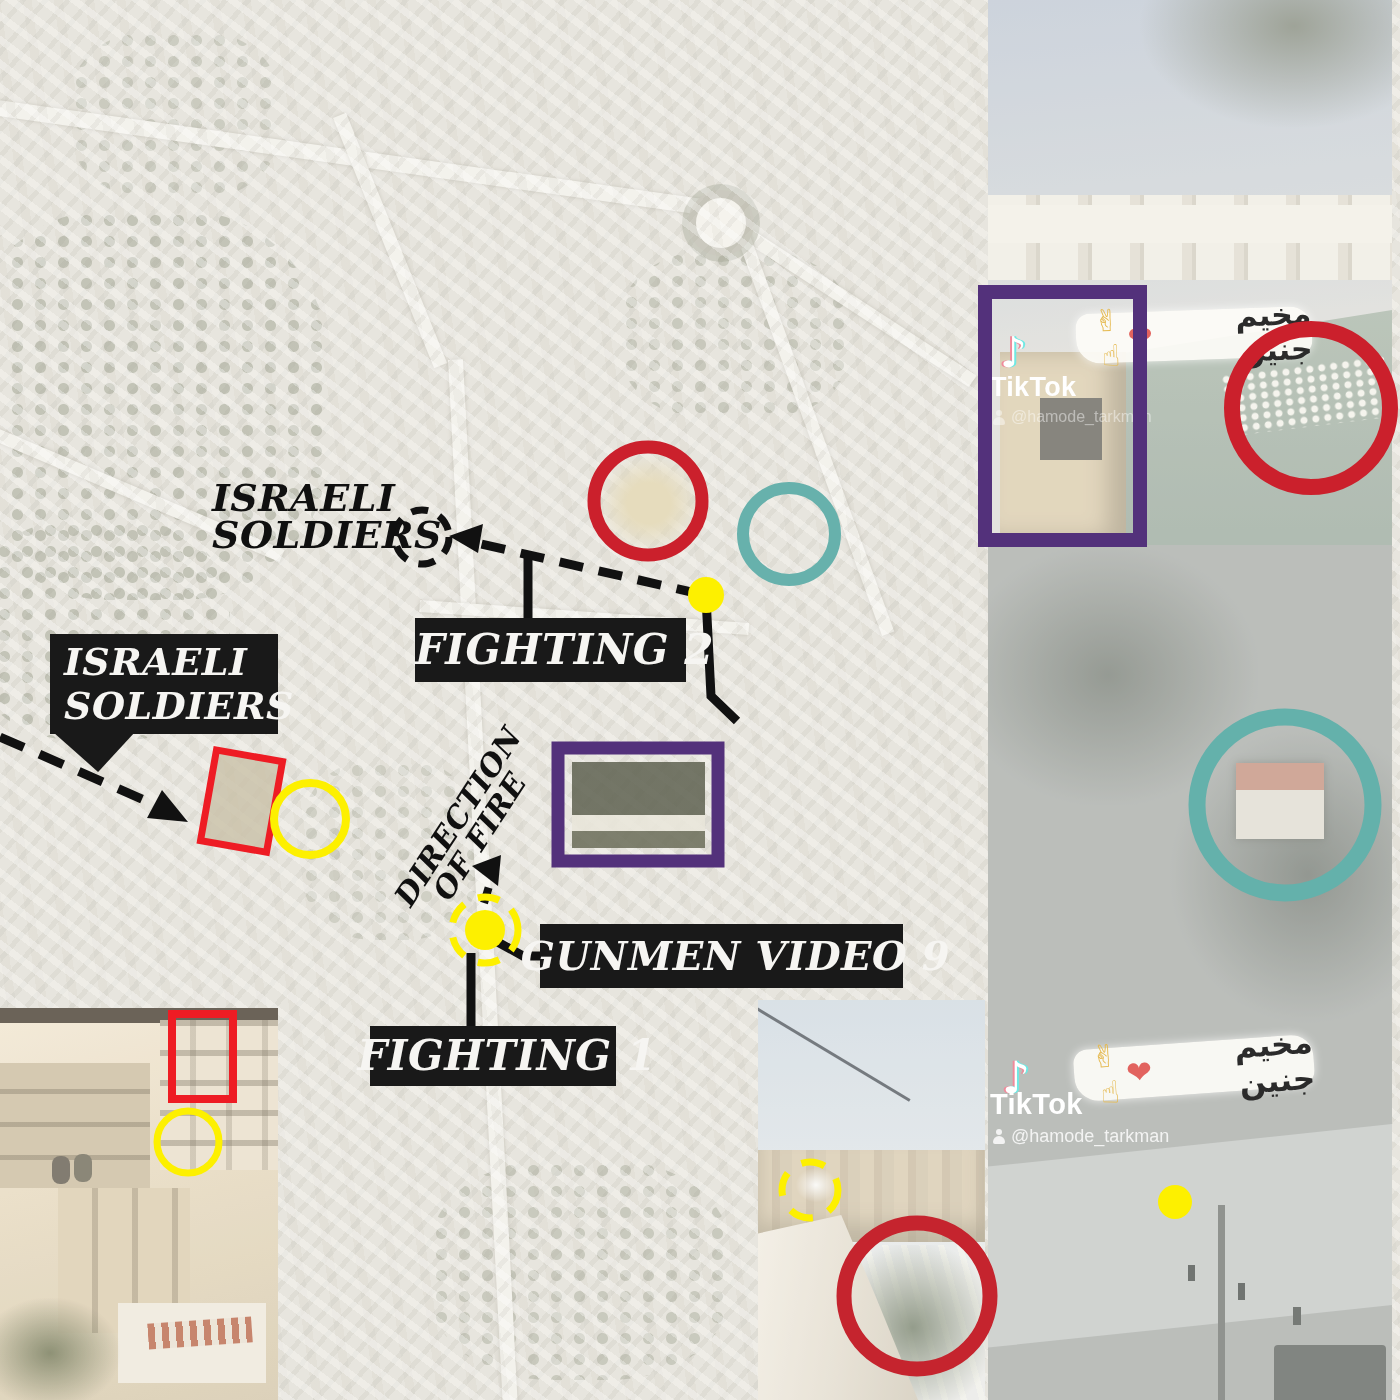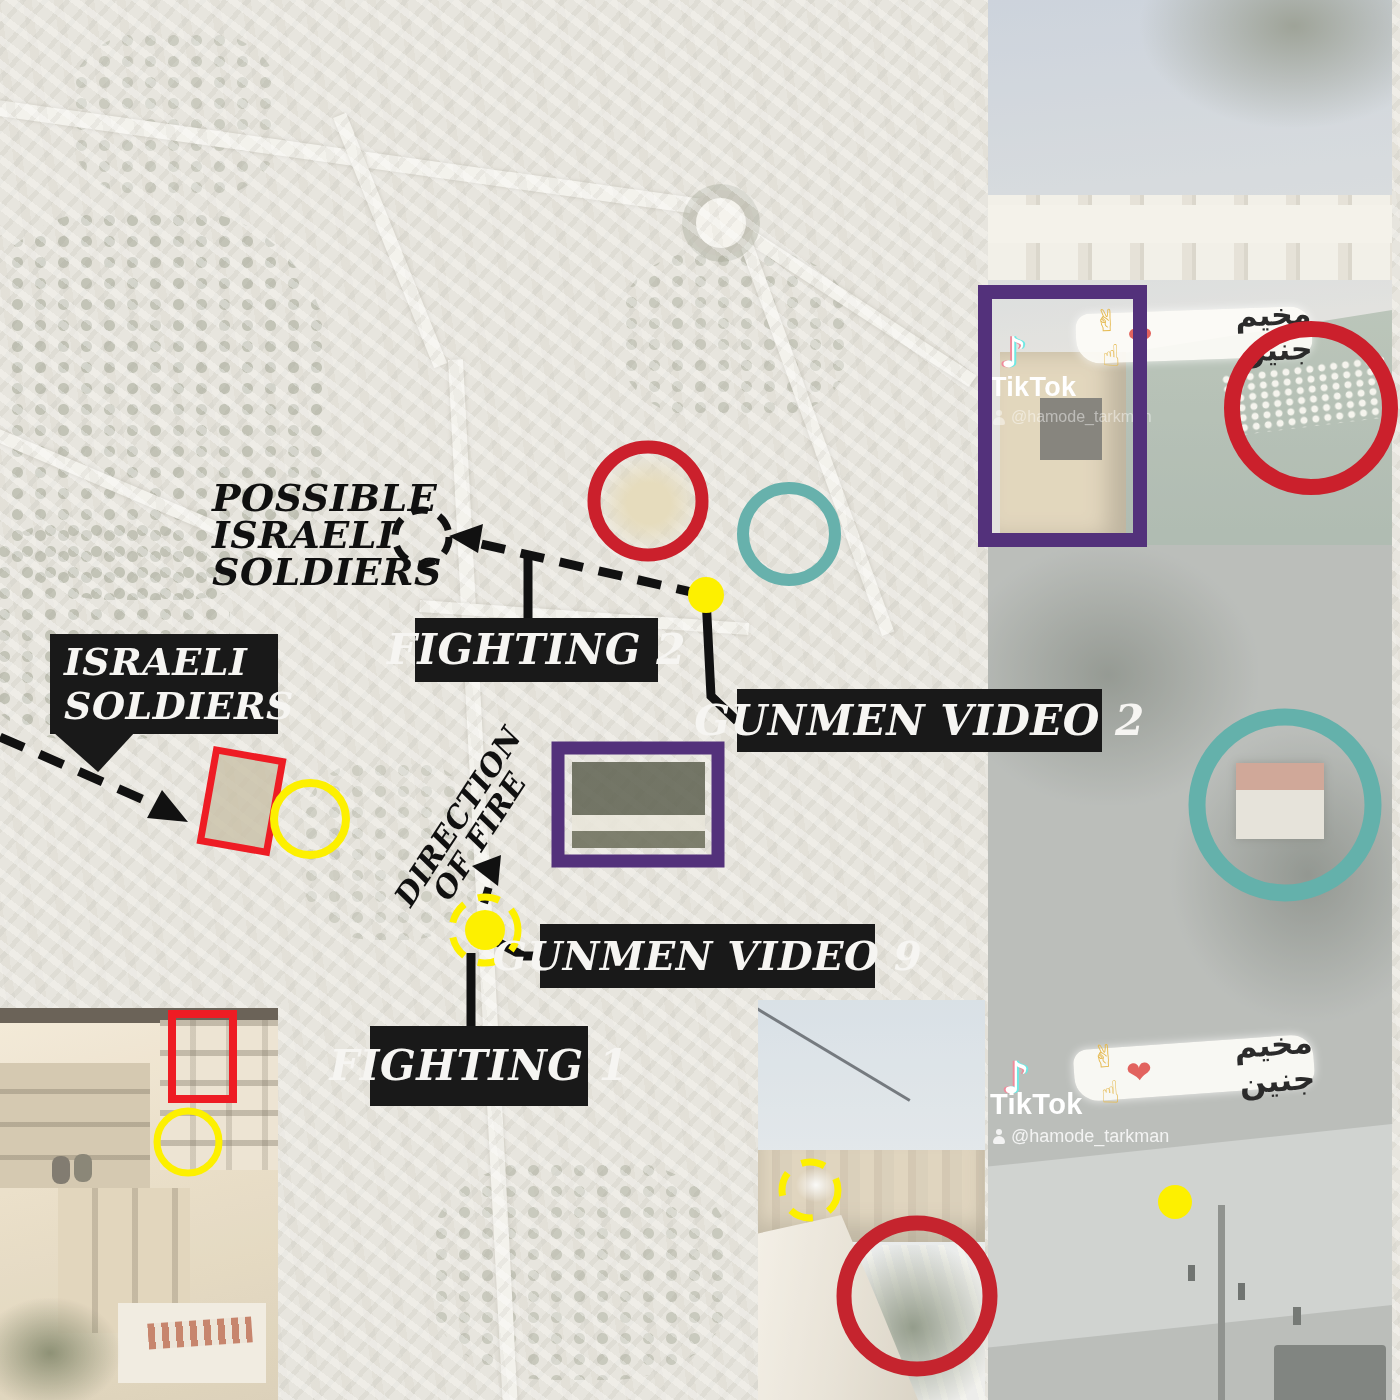--- a/index.html
+++ b/index.html
@@ -13,21 +13,21 @@
   .speckle{left:0;top:0;width:1400px;height:1400px;
     background-image:
       repeating-linear-gradient(37deg, rgba(255,255,255,.55) 0 7px, transparent 7px 19px),
       repeating-linear-gradient(-49deg, rgba(96,94,75,.22) 0 5px, transparent 5px 17px),
       repeating-linear-gradient(82deg, rgba(140,135,110,.18) 0 9px, transparent 9px 31px);
     opacity:.55;}
   .wash{background:rgba(255,255,255,.40);}
   
   .tag{background:#191919;color:#f6f5f2;font-style:italic;font-weight:bold;
     display:flex;align-items:center;justify-content:center;letter-spacing:.5px;
-    line-height:1;white-space:nowrap;z-index:40;}
+    line-height:1;white-space:nowrap;z-index:40;padding-left:28px;}
   .plain-label{color:#101010;font-style:italic;font-weight:bold;line-height:.97;
     letter-spacing:.5px;z-index:40;}
   
   .panel{overflow:hidden;z-index:10;}
   .tt-brand{color:#fff;font-weight:bold;font-family:"Liberation Sans",sans-serif;
     letter-spacing:.3px;z-index:14;}
   .tt-note{color:#fff;font-family:"DejaVu Sans",sans-serif;font-weight:bold;
     text-shadow:2px 0 0 #6ee9e4,-2px 0 0 #f08a9b;z-index:14;}
   .tt-user{color:rgba(255,255,255,.82);font-family:"Liberation Sans",sans-serif;
     display:flex;align-items:center;gap:5px;z-index:14;}
@@ -188,37 +188,35 @@
     <circle cx="810" cy="1190" r="28" stroke="#fdf000" stroke-width="7" stroke-dasharray="24 17" fill="none"></circle>
     <circle cx="917" cy="1296" r="73" stroke="#c5242e" stroke-width="15" fill="none"></circle>
 
     <rect x="985" y="292" width="155" height="248" stroke="#53317b" stroke-width="14" fill="none"></rect>
     <circle cx="1311" cy="408" r="79" stroke="#cb202c" stroke-width="16" fill="none"></circle>
     <circle cx="1285" cy="805" r="88" stroke="#64b1ab" stroke-width="17" fill="none"></circle>
     <circle cx="1175" cy="1202" r="17" fill="#fdf000"></circle>
   </svg>
 
   <div class="abs plain-label" style="left:212px;top:480px;font-size:38px;">
-    <div>POSSIBLE</div>
     <div>ISRAELI</div>
     <div>SOLDIERS</div>
   </div>
 
   <div class="abs tag" style="left:50px;top:634px;width:214px;height:100px;flex-direction:column;align-items:flex-start;justify-content:center;padding-left:14px;font-size:38px;line-height:1.15;">
     <div>ISRAELI</div>
     <div>SOLDIERS</div>
   </div>
   <div class="abs" style="left:53px;top:732px;width:82px;height:40px;background:#191919;clip-path:polygon(0 0,100% 0,55% 100%);z-index:40;"></div>
 
   <div class="abs tag" style="left:415px;top:618px;width:243px;height:64px;font-size:42px;">FIGHTING 2</div>
 
-  <div class="abs tag" style="left:737px;top:689px;width:365px;height:63px;font-size:42px;">GUNMEN VIDEO 2</div>
 
   <div class="abs plain-label" style="left:372px;top:798px;width:196px;height:64px;font-size:30px;text-align:center;transform:rotate(-57deg);">
     <div>DIRECTION</div>
     <div>OF FIRE</div>
   </div>
 
   <div class="abs tag" style="left:540px;top:924px;width:335px;height:64px;font-size:40px;">GUNMEN VIDEO 9</div>
 
-  <div class="abs tag" style="left:370px;top:1026px;width:218px;height:80px;font-size:42px;">FIGHTING 1</div>
+  <div class="abs tag" style="left:370px;top:1026px;width:218px;height:60px;font-size:42px;">FIGHTING 1</div>
 
 </div>
 
 </body></html>

